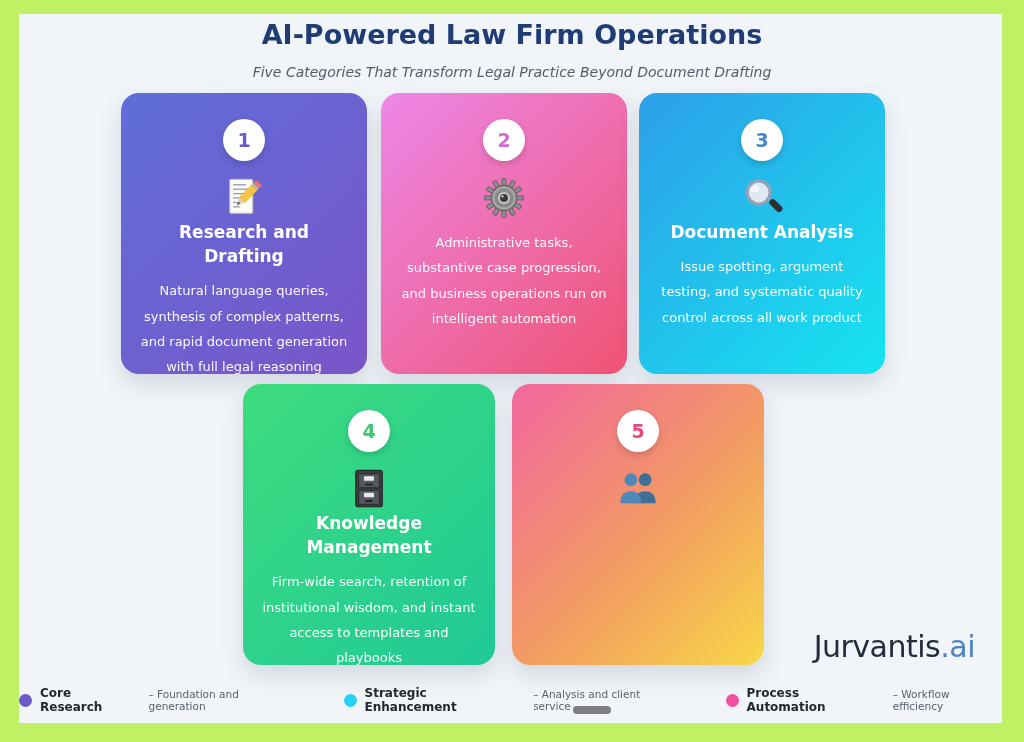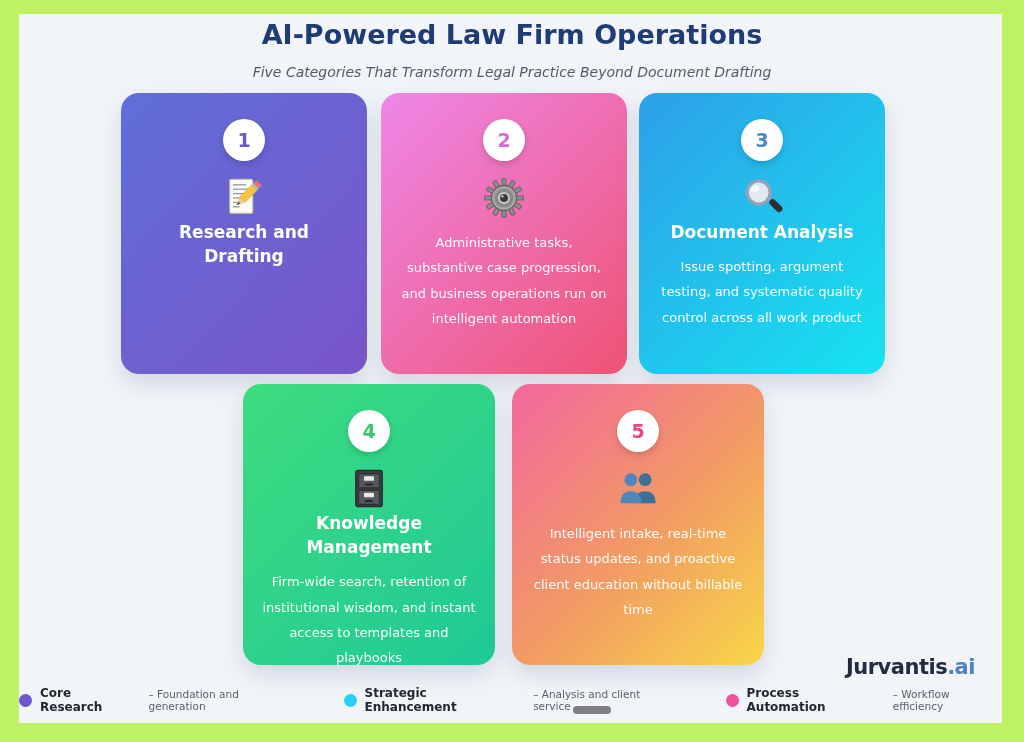--- a/index.html
+++ b/index.html
@@ -42,22 +42,22 @@
   .card-title {
     font-size:17px; font-weight:bold; color:#ffffff;
     line-height:1.42; white-space:pre-line;
   }
   .card-desc {
     margin-top:10px; font-size:13px; line-height:1.95;
     color:rgba(255,255,255,.96); padding:0 17px;
   }
 
   .brand {
-    position:absolute; top:655px; right:49px;
-    font-size:21px; font-weight:bold; letter-spacing:-0.5px;
+    position:absolute; top:629px; right:49px;
+    font-size:30px; font-weight:normal; letter-spacing:-0.5px;
   }
   .brand .brand-name { color:#232c3e; }
   .brand .brand-suffix { color:#4e82c2; }
 
   .legend {
     position:absolute; left:19px; top:686px; width:983px;
     display:flex; justify-content:center; align-items:center; gap:46px;
   }
   .legend-item { display:flex; align-items:center; }
   .legend-dot { width:13px; height:13px; border-radius:50%; flex:none; margin-right:8px; }
@@ -93,20 +93,21 @@
       <g transform="rotate(45 24 16)">
         <rect x="20.5" y="2" width="7" height="4" rx="1.2" fill="#e57373"></rect>
         <rect x="20.5" y="6" width="7" height="2" fill="#b0bec5"></rect>
         <rect x="20.5" y="8" width="7" height="16" fill="#f6c445" stroke="#d9a62e" stroke-width="0.5"></rect>
         <polygon points="20.5,24 27.5,24 24,31" fill="#efc9a0"></polygon>
         <polygon points="22.8,27.6 25.2,27.6 24,31" fill="#4a4a4a"></polygon>
       </g>
     </svg>
     <div class="card-title">Research and
 Drafting</div>
+    <div class="card-desc">Natural language queries, synthesis of complex patterns, and rapid document generation with full legal reasoning</div>
   </div>
 
   <div class="card card-2" style="background: linear-gradient(135deg, rgb(238, 135, 232) 0%, rgb(239, 83, 115) 100%);">
     <div class="badge">
       <span style="color: rgb(211, 106, 216);">2</span>
     </div>
     <svg class="card-icon" viewBox="0 0 40 40">
       <g fill="#8f8f8f" stroke="#5f5f5f" stroke-width="0.8">
         <rect x="18.2" y="2.5" width="3.6" height="7" transform="rotate(0 20 20)"></rect>
         <rect x="18.2" y="2.5" width="3.6" height="7" transform="rotate(30 20 20)"></rect>
@@ -166,21 +167,20 @@
   <div class="card card-5" style="background: linear-gradient(135deg, rgb(242, 103, 158) 0%, rgb(242, 156, 98) 55%, rgb(248, 215, 72) 100%);">
     <div class="badge">
       <span style="color: rgb(232, 73, 124);">5</span>
     </div>
     <svg class="card-icon" viewBox="0 0 40 40">
       <circle cx="26.5" cy="11.5" r="5.8" fill="#3f6e99"></circle>
       <path d="M17 33 q0 -11 9.5 -11 q9.5 0 9.5 11 z" fill="#3f6e99"></path>
       <circle cx="13.5" cy="11.5" r="5.8" fill="#4f88b8"></circle>
       <path d="M4 33 q0 -11 9.5 -11 q9.5 0 9.5 11 z" fill="#4f88b8"></path>
     </svg>
-    <div class="card-desc">Intelligent intake, real-time status updates, and proactive client education without billable time</div>
   </div>
 
   <div class="brand">
     <span class="brand-name">Jurvantis</span><span class="brand-suffix">.ai</span>
   </div>
 
   <div class="legend">
     <div class="legend-item">
       <span class="legend-dot" style="background: rgb(106, 90, 206);"></span>
       <span class="legend-label">Core Research</span>

